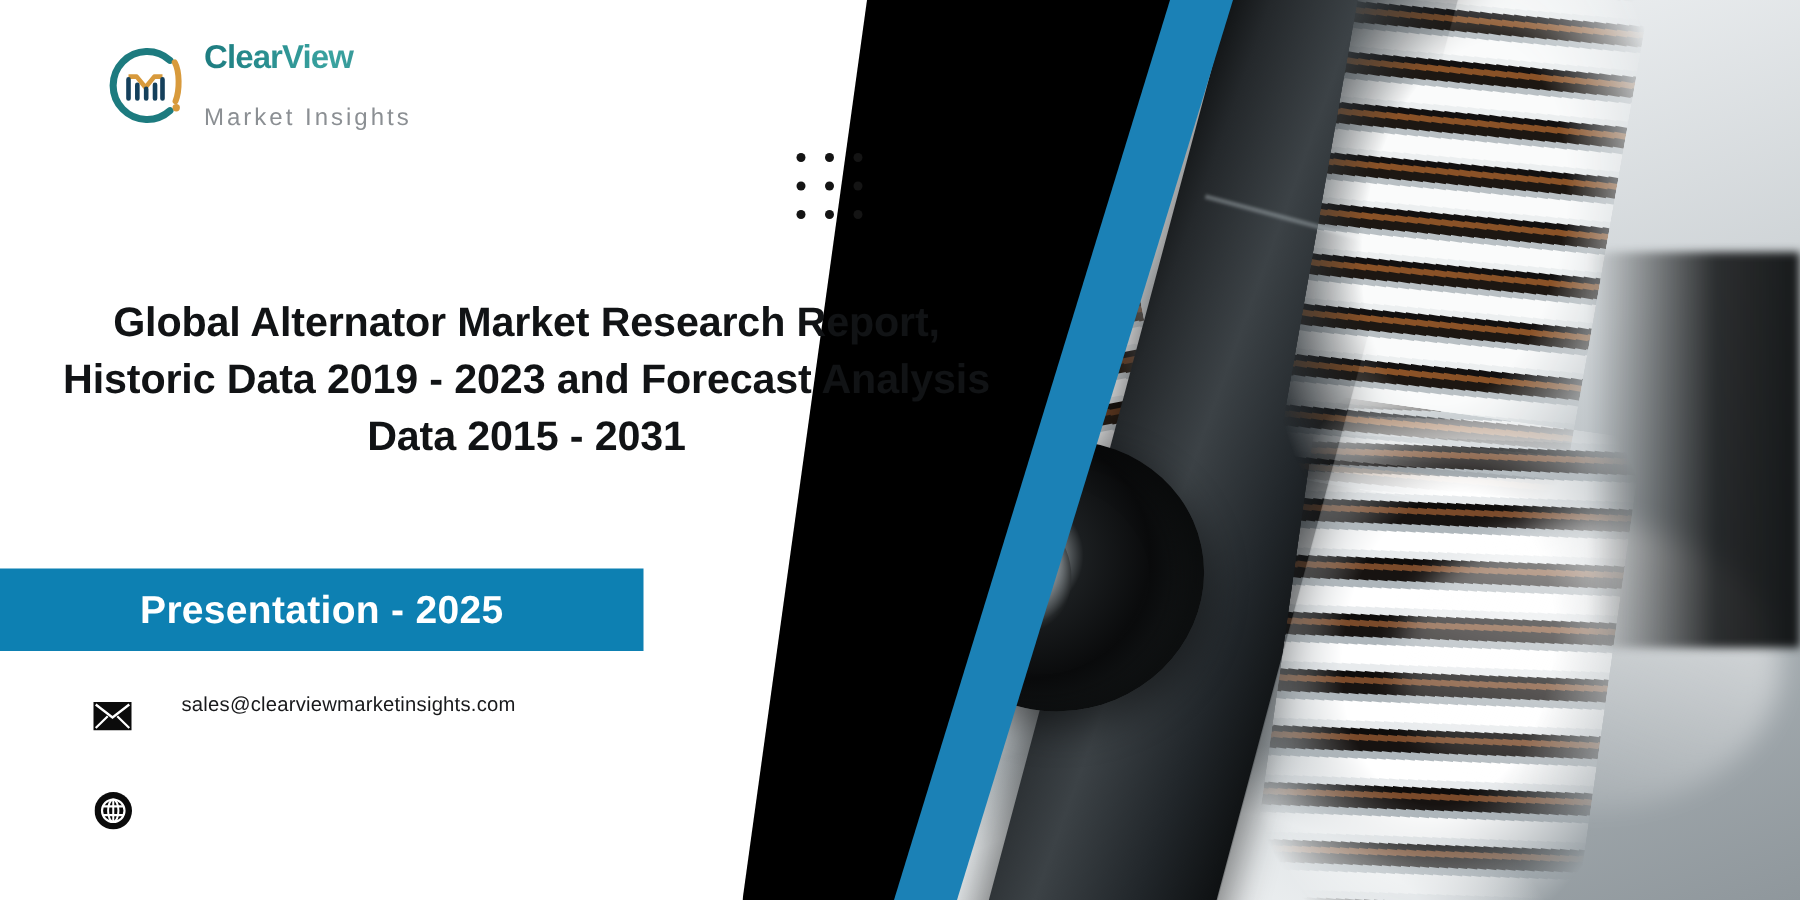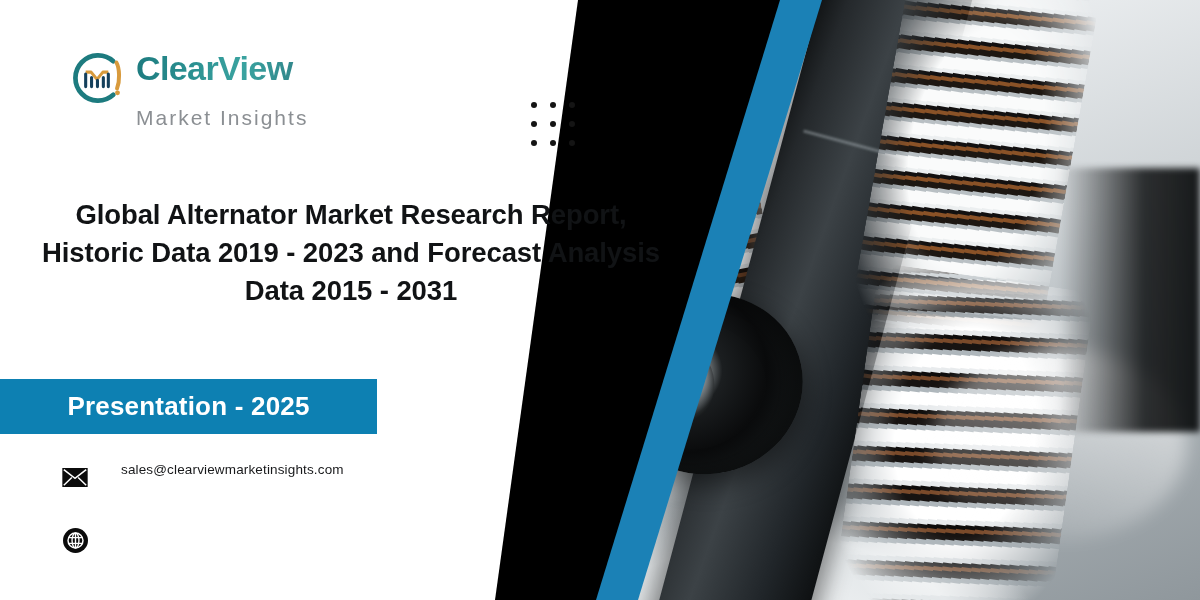--- a/index.html
+++ b/index.html
@@ -237,32 +237,31 @@
     width: 58px;
     height: 58px;
     flex: none;
   }
   .logo-words {
     display: flex;
     flex-direction: column;
     line-height: 1;
   }
   .logo-word-main {
-    font-size: 34px;
+    font-size: 22px;
     font-weight: 700;
     letter-spacing: -0.6px;
     background: linear-gradient(95deg, #1d7b7f 0%, #2a8f90 30%, #3aa3a0 62%, #2f7f86 100%);
     -webkit-background-clip: text;
     background-clip: text;
     color: transparent;
-    margin-top: 24px;
     -webkit-text-fill-color: transparent;
   }
   .logo-word-sub {
-    font-size: 21px;
+    font-size: 16px;
     font-weight: 400;
     letter-spacing: 2.0px;
     color: #8b8f93;
     margin-top: 22px;
   }
 
   
   .dot-grid {
     position: absolute;
     left: 531px;
@@ -294,21 +293,21 @@
     color: #111315;
     text-align: center;
     letter-spacing: -0.1px;
   }
 
   
   .banner {
     position: absolute;
     left: 0;
     top: 379px;
-    width: 377px;
+    width: 429px;
     height: 55px;
     background: #0d80b2;
     display: flex;
     align-items: center;
     justify-content: center;
   }
   .banner-text {
     color: #ffffff;
     font-size: 26px;
     font-weight: 700;

